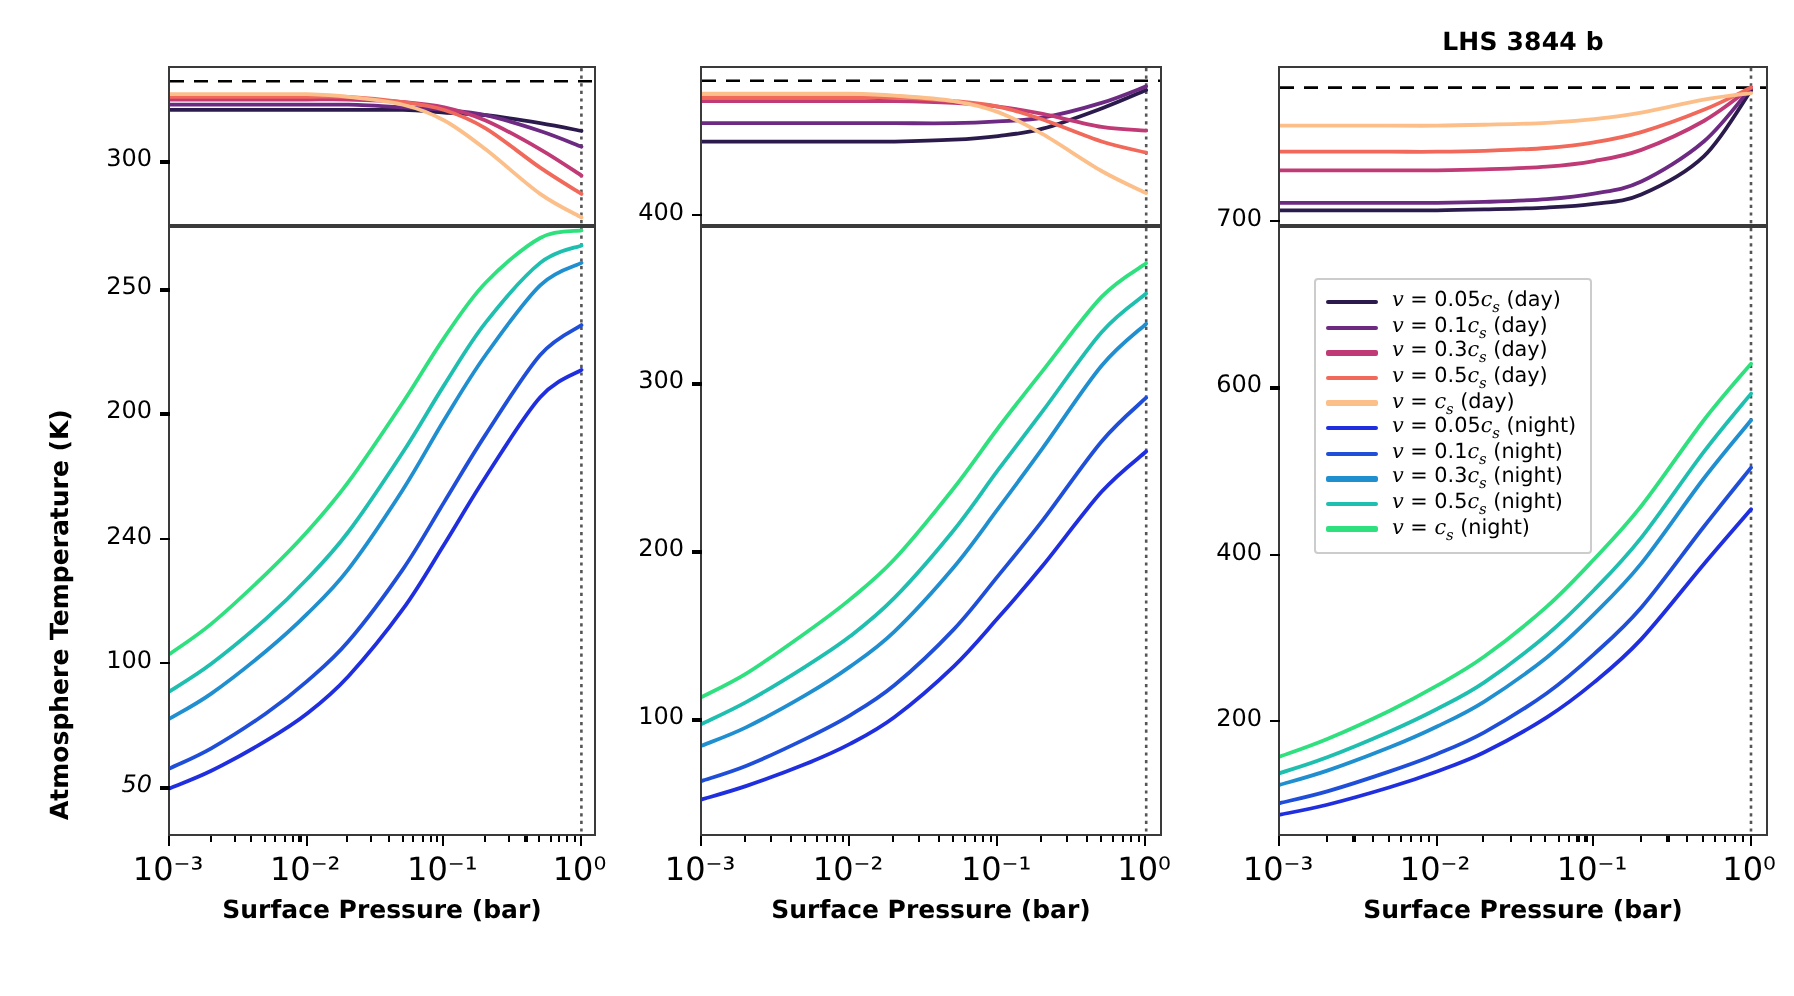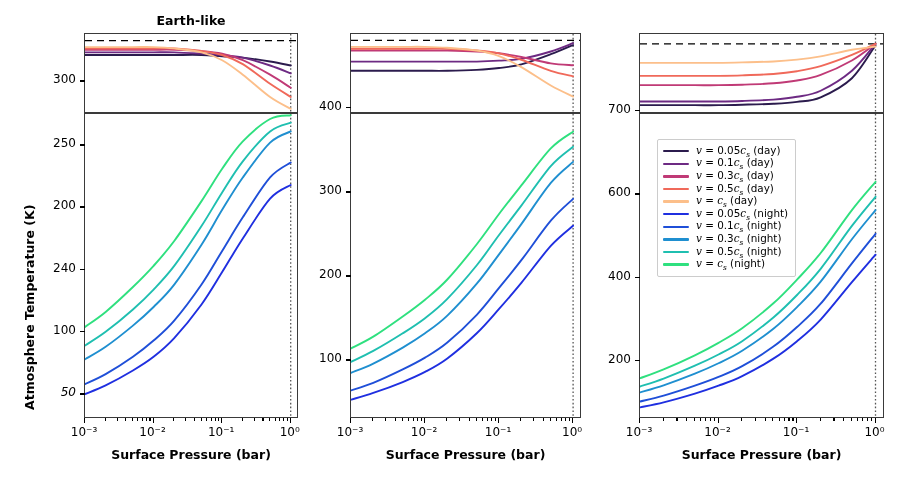--- a/index.html
+++ b/index.html
@@ -4,21 +4,21 @@
 <style>
   html,body{margin:0;padding:0;background:#ffffff;}
   body{width:897px;height:498px;font-family:"DejaVu Sans","Liberation Sans",sans-serif;overflow:hidden;}
   #figure{position:relative;width:897px;height:498px;background:#fff;}
   .panel{position:absolute;top:0;height:498px;}
   .ptitle{position:absolute;width:100%;text-align:center;font-weight:bold;font-size:12.5px;color:#000;letter-spacing:0.1px;}
   .axbox{position:absolute;box-sizing:border-box;border:1.6px solid #3a3a3a;background:#fff;overflow:hidden;}
   .axbox svg{display:block;}
   .ytick{position:absolute;font-size:12px;color:#000;text-align:right;white-space:nowrap;}
   .ytickmark{position:absolute;height:1.5px;background:#000;}
-  .xtick-lab{position:absolute;font-size:12px;color:#000;text-align:center;white-space:nowrap;}
+  .xtick-lab{position:absolute;font-size:16px;color:#000;text-align:center;white-space:nowrap;}
   .xtickmark{position:absolute;width:1.3px;background:#000;}
   .xminor{position:absolute;width:1.1px;background:#000;}
   .xlabel{position:absolute;font-weight:bold;font-size:12.5px;color:#000;text-align:center;}
   .ylabel{position:absolute;font-weight:bold;font-size:12.5px;color:#000;
           transform:rotate(-90deg);transform-origin:left top;white-space:nowrap;}
   #legend{position:absolute;background:#fff;border:1px solid #cccccc;border-radius:2px;
           padding:5px 7px 5px 5px;box-sizing:border-box;}
   .leg-row{display:flex;align-items:center;height:12.6px;text-align:center;}
   .leg-line{width:26px;height:2.4px;margin-right:7px;flex:0 0 auto;border-radius:1px;}
   .leg-txt{font-size:10.4px;color:#000;white-space:nowrap;font-family:"DejaVu Sans","Liberation Sans",sans-serif;}
@@ -27,21 +27,20 @@
 </style>
 </head>
 <body>
 
 <div id="figure">
 
   <div class="ylabel" style="left:22px;top:410px;">Atmosphere Temperature (K)</div>
 
   <div id="panels">
       <div class="panel" style="left: 0px; width: 897px;">
-        <div class="ptitle" style="left: 84px; width: 214px; top: 13px;">Earth-like</div>
         <div class="axbox" style="left: 84px; top: 33px; width: 214px; height: 80px;">
           <svg width="214" height="80" viewBox="0 0 214 80">
             <line x1="0" y1="6.6" x2="214" y2="6.6" stroke="#000" stroke-width="1.3" stroke-dasharray="7,5"></line>
             <line x1="205.7" y1="0" x2="205.7" y2="80" stroke="#555" stroke-width="1.3" stroke-dasharray="1.6,2.2"></line>
             <path d="M 0.00 20.98 C 3.44 20.98, 12.65 20.98, 20.64 20.98 C 28.63 20.98, 39.94 20.98, 47.93 20.98 C 55.92 20.98, 61.70 20.98, 68.58 20.98 C 75.46 20.98, 81.23 20.98, 89.22 20.98 C 97.21 20.98, 108.52 20.77, 116.51 20.98 C 124.50 21.20, 130.27 21.86, 137.15 22.30 C 144.04 22.73, 149.81 22.73, 157.80 23.61 C 165.79 24.48, 177.10 26.23, 185.09 27.54 C 193.08 28.85, 202.29 30.82, 205.73 31.48" fill="none" stroke="#2b1b4d" stroke-width="1.9" stroke-linecap="round"></path>
             <path d="M 0.00 18.36 C 3.44 18.36, 12.65 18.36, 20.64 18.36 C 28.63 18.36, 39.94 18.36, 47.93 18.36 C 55.92 18.36, 61.70 18.36, 68.58 18.36 C 75.46 18.36, 81.23 18.14, 89.22 18.36 C 97.21 18.58, 108.52 19.23, 116.51 19.67 C 124.50 20.11, 130.27 20.33, 137.15 20.98 C 144.04 21.64, 149.81 21.86, 157.80 23.61 C 165.79 25.36, 177.10 28.85, 185.09 31.48 C 193.08 34.10, 202.29 38.03, 205.73 39.34" fill="none" stroke="#6d2a83" stroke-width="1.9" stroke-linecap="round"></path>
             <path d="M 0.00 15.74 C 3.44 15.74, 12.65 15.74, 20.64 15.74 C 28.63 15.74, 39.94 15.74, 47.93 15.74 C 55.92 15.74, 61.70 15.74, 68.58 15.74 C 75.46 15.74, 81.23 15.52, 89.22 15.74 C 97.21 15.96, 108.52 16.39, 116.51 17.05 C 124.50 17.70, 130.27 18.14, 137.15 19.67 C 144.04 21.20, 149.81 22.73, 157.80 26.23 C 165.79 29.73, 177.10 36.07, 185.09 40.66 C 193.08 45.25, 202.29 51.58, 205.73 53.77" fill="none" stroke="#c03a76" stroke-width="1.9" stroke-linecap="round"></path>
             <path d="M 0.00 14.43 C 3.44 14.43, 12.65 14.43, 20.64 14.43 C 28.63 14.43, 39.94 14.43, 47.93 14.43 C 55.92 14.43, 61.70 14.43, 68.58 14.43 C 75.46 14.43, 81.23 13.99, 89.22 14.43 C 97.21 14.86, 108.52 15.96, 116.51 17.05 C 124.50 18.14, 130.27 18.80, 137.15 20.98 C 144.04 23.17, 149.81 25.36, 157.80 30.16 C 165.79 34.97, 177.10 44.37, 185.09 49.84 C 193.08 55.30, 202.29 60.77, 205.73 62.95" fill="none" stroke="#f0695a" stroke-width="1.9" stroke-linecap="round"></path>
             <path d="M 0.00 13.11 C 3.44 13.11, 12.65 13.11, 20.64 13.11 C 28.63 13.11, 39.94 13.11, 47.93 13.11 C 55.92 13.11, 61.70 12.90, 68.58 13.11 C 75.46 13.33, 81.23 13.55, 89.22 14.43 C 97.21 15.30, 108.52 16.39, 116.51 18.36 C 124.50 20.33, 130.27 22.51, 137.15 26.23 C 144.04 29.95, 149.81 34.54, 157.80 40.66 C 165.79 46.78, 177.10 57.27, 185.09 62.95 C 193.08 68.63, 202.29 72.79, 205.73 74.75" fill="none" stroke="#fcbf8a" stroke-width="1.9" stroke-linecap="round"></path>
           </svg>
@@ -160,20 +159,21 @@
         <div class="xminor" style="left: 533.369px; top: 418px; height: 3px;"></div>
         <div class="xminor" style="left: 542.617px; top: 418px; height: 3px;"></div>
         <div class="xminor" style="left: 549.791px; top: 418px; height: 3px;"></div>
         <div class="xminor" style="left: 555.652px; top: 418px; height: 3px;"></div>
         <div class="xminor" style="left: 560.608px; top: 418px; height: 3px;"></div>
         <div class="xminor" style="left: 564.901px; top: 418px; height: 3px;"></div>
         <div class="xminor" style="left: 568.687px; top: 418px; height: 3px;"></div>
         <div class="xlabel" style="left: 350px; width: 231px; top: 447px;">Surface Pressure (bar)</div>
       </div>
       <div class="panel" style="left: 0px; width: 897px;">
+        <div class="ptitle" style="left: 639px; width: 245px; top: 13px;">LHS 3844 b</div>
         <div class="axbox" style="left: 639px; top: 33px; width: 245px; height: 80px;">
           <svg width="245" height="80" viewBox="0 0 245 80">
             <line x1="0" y1="9.8" x2="245" y2="9.8" stroke="#000" stroke-width="1.3" stroke-dasharray="7,5"></line>
             <line x1="235.5" y1="0" x2="235.5" y2="80" stroke="#555" stroke-width="1.3" stroke-dasharray="1.6,2.2"></line>
             <path d="M 0.00 71.16 C 3.94 71.16, 14.49 71.16, 23.63 71.16 C 32.78 71.16, 45.73 71.16, 54.88 71.16 C 64.02 71.16, 70.63 71.24, 78.51 71.16 C 86.39 71.09, 93.00 70.93, 102.15 70.70 C 111.29 70.47, 124.24 70.23, 133.39 69.77 C 142.53 69.30, 149.14 68.99, 157.02 67.91 C 164.90 66.82, 171.51 67.21, 180.66 63.26 C 189.80 59.30, 202.75 52.87, 211.90 44.19 C 221.05 35.50, 231.59 16.67, 235.53 11.16" fill="none" stroke="#2b1b4d" stroke-width="1.9" stroke-linecap="round"></path>
             <path d="M 0.00 67.44 C 3.94 67.44, 14.49 67.44, 23.63 67.44 C 32.78 67.44, 45.73 67.44, 54.88 67.44 C 64.02 67.44, 70.63 67.52, 78.51 67.44 C 86.39 67.36, 93.00 67.29, 102.15 66.98 C 111.29 66.67, 124.24 66.28, 133.39 65.58 C 142.53 64.88, 149.14 64.26, 157.02 62.79 C 164.90 61.32, 171.51 61.09, 180.66 56.74 C 189.80 52.40, 202.75 44.57, 211.90 36.74 C 221.05 28.91, 231.59 14.26, 235.53 9.77" fill="none" stroke="#6d2a83" stroke-width="1.9" stroke-linecap="round"></path>
             <path d="M 0.00 51.16 C 3.94 51.16, 14.49 51.16, 23.63 51.16 C 32.78 51.16, 45.73 51.16, 54.88 51.16 C 64.02 51.16, 70.63 51.24, 78.51 51.16 C 86.39 51.09, 93.00 51.01, 102.15 50.70 C 111.29 50.39, 124.24 50.00, 133.39 49.30 C 142.53 48.60, 149.14 47.91, 157.02 46.51 C 164.90 45.12, 171.51 44.26, 180.66 40.93 C 189.80 37.60, 202.75 31.71, 211.90 26.51 C 221.05 21.32, 231.59 12.56, 235.53 9.77" fill="none" stroke="#c03a76" stroke-width="1.9" stroke-linecap="round"></path>
             <path d="M 0.00 41.86 C 3.94 41.86, 14.49 41.86, 23.63 41.86 C 32.78 41.86, 45.73 41.86, 54.88 41.86 C 64.02 41.86, 70.63 41.94, 78.51 41.86 C 86.39 41.78, 93.00 41.71, 102.15 41.40 C 111.29 41.09, 124.24 40.70, 133.39 40.00 C 142.53 39.30, 149.14 38.53, 157.02 37.21 C 164.90 35.89, 171.51 34.81, 180.66 32.09 C 189.80 29.38, 202.75 24.65, 211.90 20.93 C 221.05 17.21, 231.59 11.63, 235.53 9.77" fill="none" stroke="#f0695a" stroke-width="1.9" stroke-linecap="round"></path>
             <path d="M 0.00 28.84 C 3.94 28.84, 14.49 28.84, 23.63 28.84 C 32.78 28.84, 45.73 28.84, 54.88 28.84 C 64.02 28.84, 70.63 28.91, 78.51 28.84 C 86.39 28.76, 93.00 28.60, 102.15 28.37 C 111.29 28.14, 124.24 27.91, 133.39 27.44 C 142.53 26.98, 149.14 26.43, 157.02 25.58 C 164.90 24.73, 171.51 23.95, 180.66 22.33 C 189.80 20.70, 202.75 17.44, 211.90 15.81 C 221.05 14.19, 231.59 13.10, 235.53 12.56" fill="none" stroke="#fcbf8a" stroke-width="1.9" stroke-linecap="round"></path>
           </svg>

